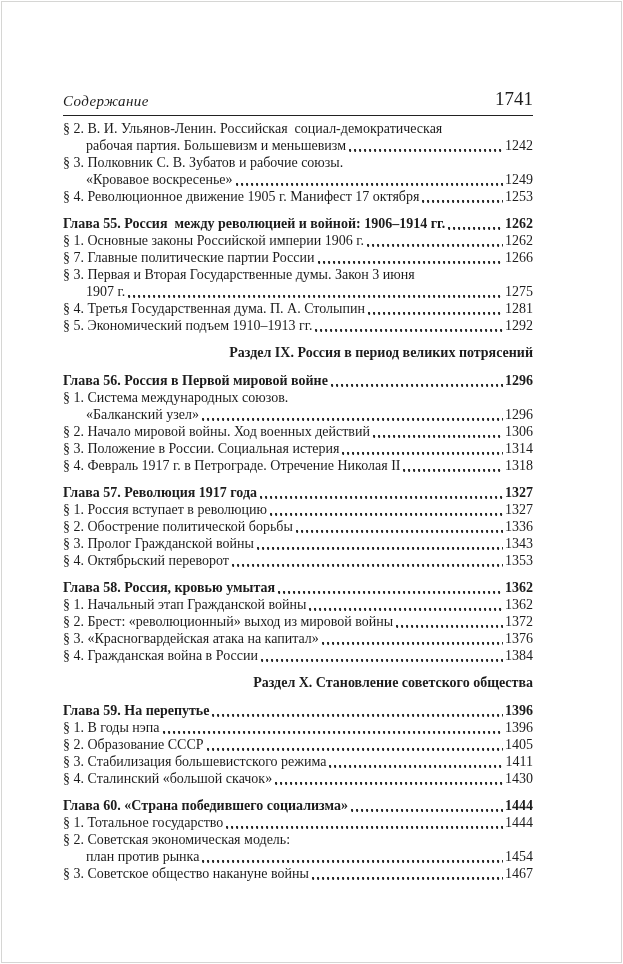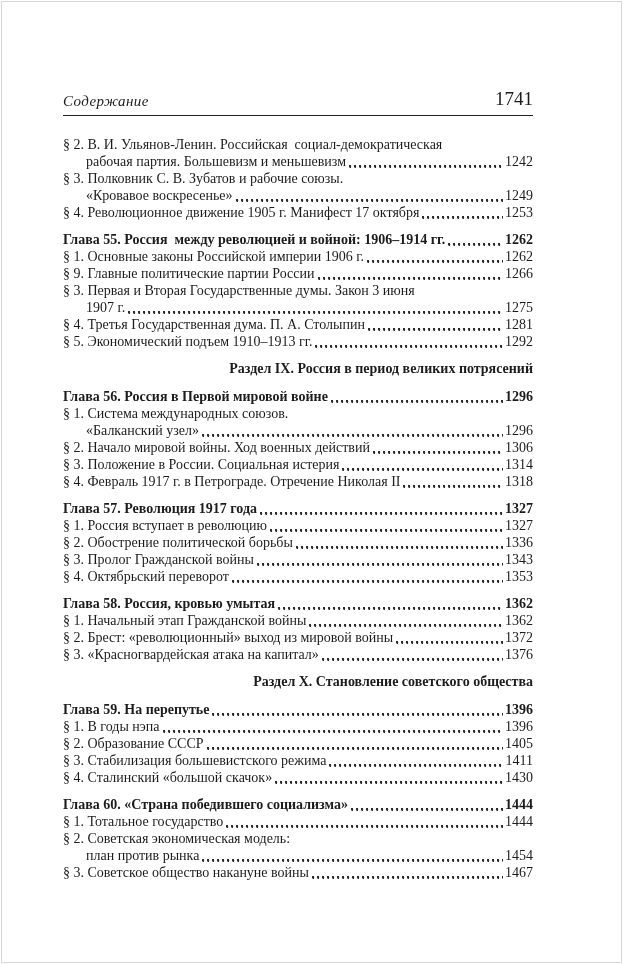--- a/index.html
+++ b/index.html
@@ -37,21 +37,21 @@
   }
   .page-head .running-title {
     font-style: italic;
     font-size: 15px;
     letter-spacing: 0.4px;
   }
   .page-head .folio {
     font-size: 19px;
   }
   .toc {
-    margin-top: 20px;
+    margin-top: 4px;
     font-size: 14px;
     line-height: 17px;
   }
   .block { margin-bottom: 10px; }
   .block:last-child { margin-bottom: 0; }
   .section-heading {
     text-align: right;
     font-weight: 700;
     margin: 3px 0 11px 0;
   }
@@ -124,21 +124,21 @@
           </div>
           <div class="entry">
             <div class="line">
               <span class="txt">§ 1. Основные законы Российской империи 1906 г.</span>
               <span class="dots"></span>
               <span class="pg">1262</span>
             </div>
           </div>
           <div class="entry">
             <div class="line">
-              <span class="txt">§ 9. Главные политические партии России</span>
+              <span class="txt">§ 7. Главные политические партии России</span>
               <span class="dots"></span>
               <span class="pg">1266</span>
             </div>
           </div>
           <div class="entry">
             <div class="line">
               <span class="txt">§ 3. Первая и Вторая Государственные думы. Закон 3 июня</span>
             </div>
             <div class="line cont">
               <span class="txt">1907 г.</span>
@@ -259,20 +259,27 @@
               <span class="txt">§ 2. Брест: «революционный» выход из мировой войны</span>
               <span class="dots"></span>
               <span class="pg">1372</span>
             </div>
           </div>
           <div class="entry">
             <div class="line">
               <span class="txt">§ 3. «Красногвардейская атака на капитал»</span>
               <span class="dots"></span>
               <span class="pg">1376</span>
+            </div>
+          </div>
+          <div class="entry">
+            <div class="line">
+              <span class="txt">§ 4. Гражданская война в России</span>
+              <span class="dots"></span>
+              <span class="pg">1384</span>
             </div>
           </div>
         </div>
         <div class="section-heading">Раздел X. Становление советского общества</div>
         <div class="block">
           <div class="entry chapter">
             <div class="line">
               <span class="txt">Глава 59. На перепутье</span>
               <span class="dots"></span>
               <span class="pg">1396</span>

